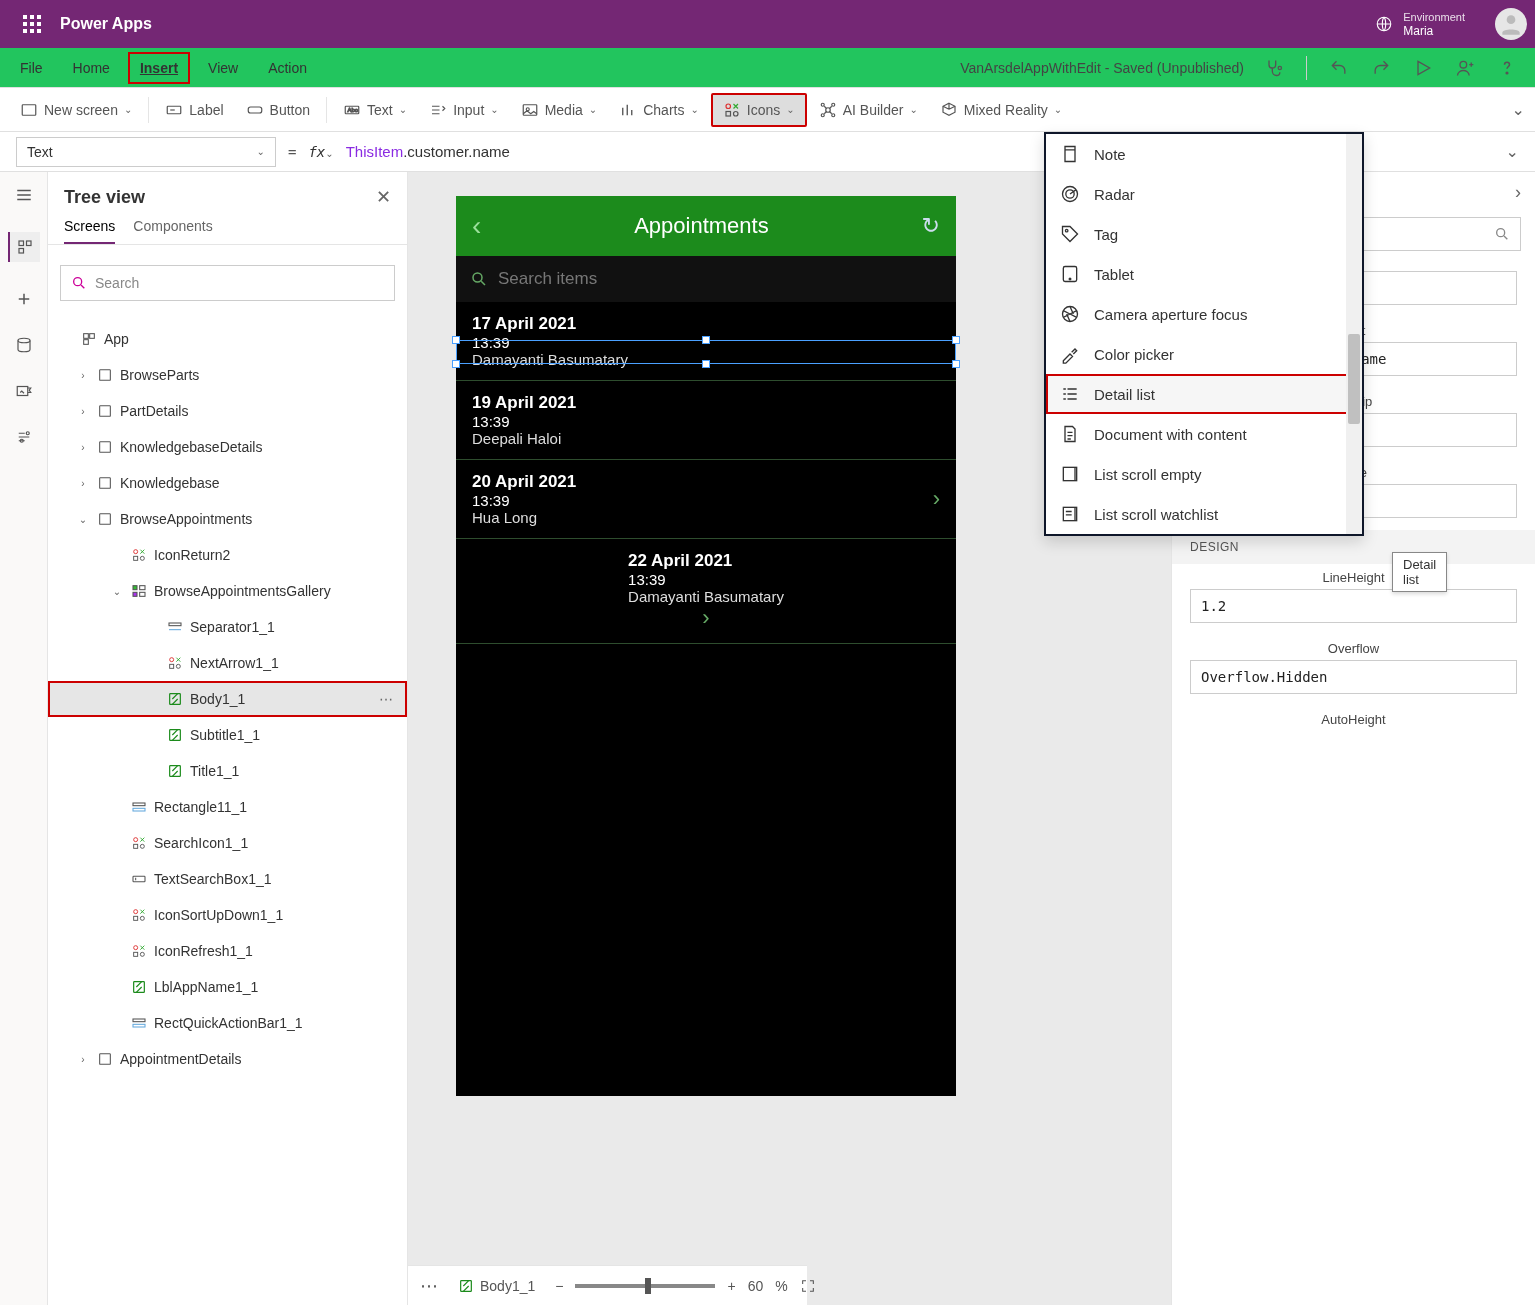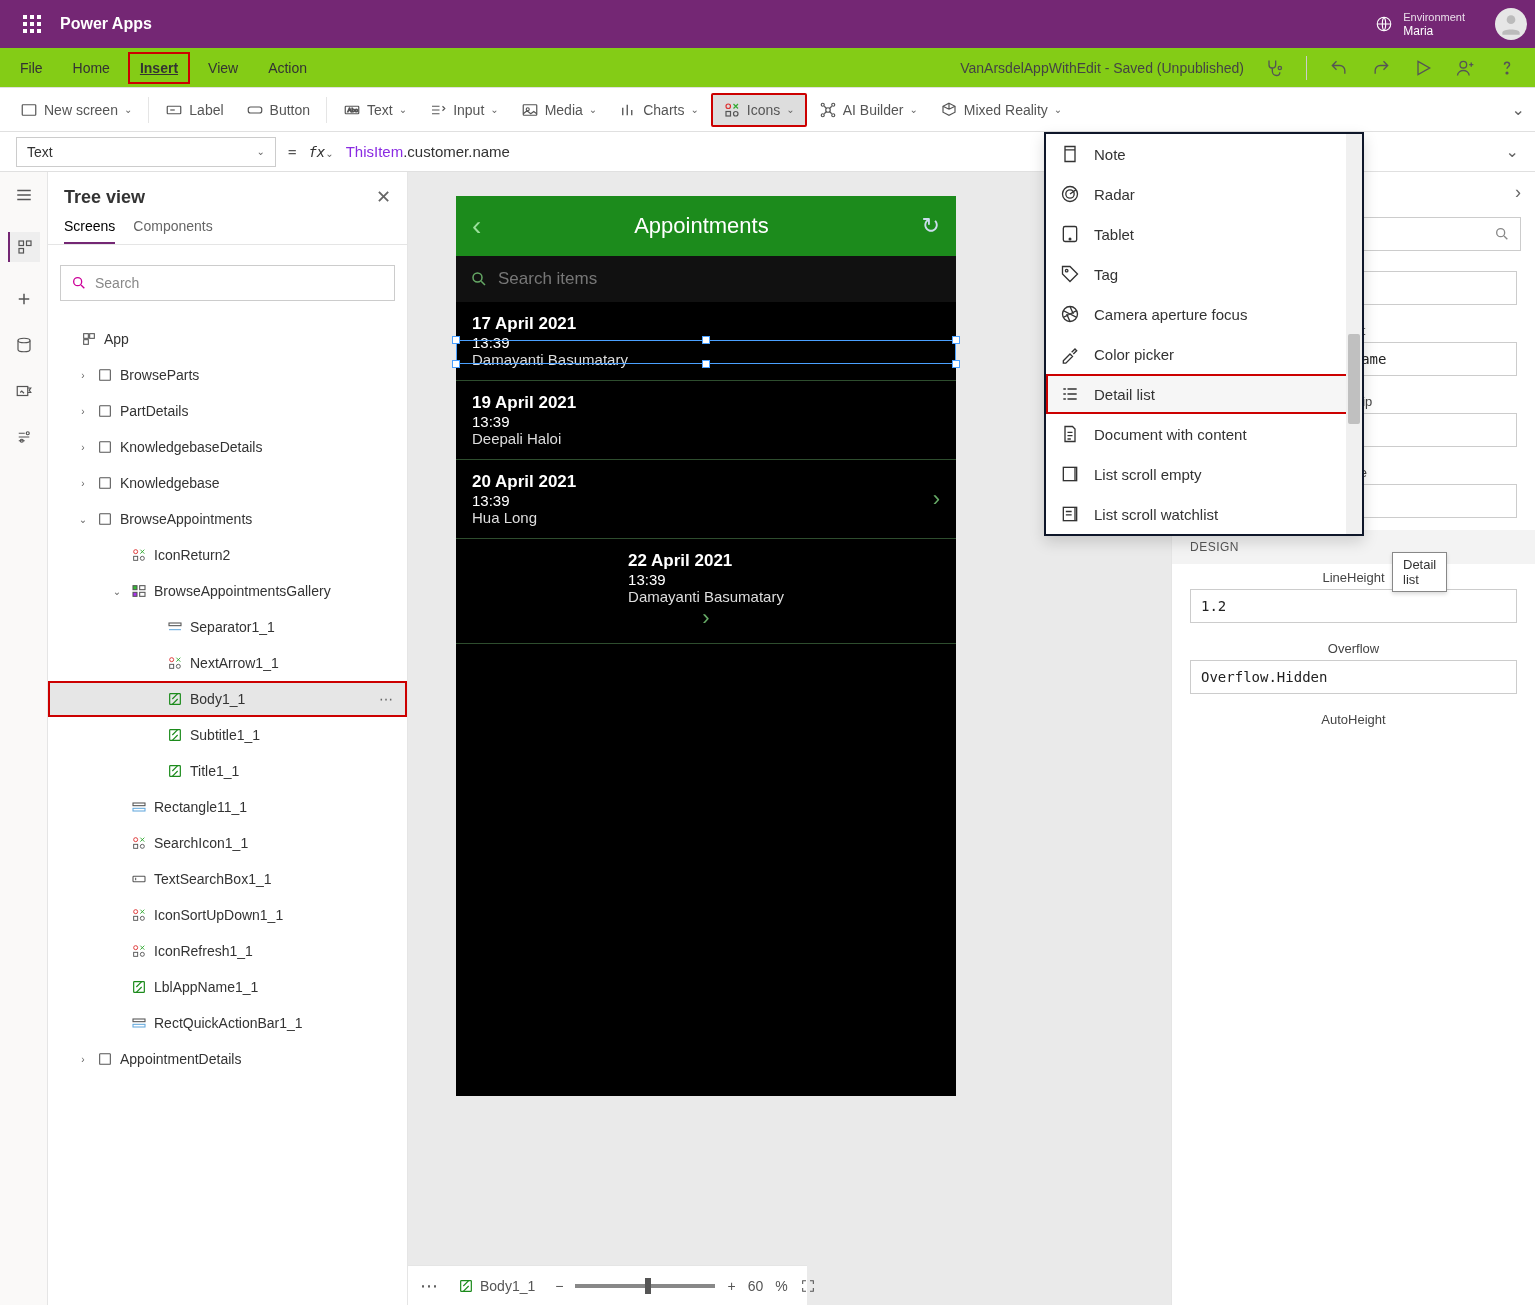--- a/index.html
+++ b/index.html
@@ -8,21 +8,21 @@
   
   .topbar { height:48px; background:#742774; display:flex; align-items:center; color:#fff; padding:0 8px; }
   .waffle { width:48px; display:flex; justify-content:center; }
   .brand { font-size:16px; font-weight:600; padding-left:4px; }
   .topbar-spacer { flex:1; }
   .env { display:flex; align-items:center; gap:10px; margin-right:20px; }
   .env-text { font-size:12px; line-height:14px; }
   .env-text div:first-child { opacity:.85; font-size:11px; }
   .avatar { width:32px; height:32px; border-radius:50%; background:#e6e6e6; display:flex; align-items:center; justify-content:center; color:#888; margin-left:10px; }
   
-  .menubar { height:40px; background:#84cc16; display:flex; align-items:center; padding:0 8px; border-bottom:1px solid #e0e0e0; }
+  .menubar { height:40px; background:#22c55e; display:flex; align-items:center; padding:0 8px; border-bottom:1px solid #e0e0e0; }
   .menubar-left { display:flex; align-items:center; gap:6px; }
   .menu-item { padding:8px 12px; cursor:pointer; }
   .menu-item.boxed { border:2px solid #c00; padding:6px 10px; font-weight:600; text-decoration:underline; }
   .menubar-spacer { flex:1; }
   .menubar-title { color:#444; margin-right:20px; }
   .menubar-icons { display:flex; align-items:center; gap:22px; padding-right:10px; }
   .menubar-icons .sep { width:1px; height:24px; background:#ccc; }
   
   .ribbon { height:44px; background:#fff; display:flex; align-items:center; padding:0 10px; gap:2px; border-bottom:1px solid #e0e0e0; }
   .ribbon-btn { display:flex; align-items:center; gap:6px; padding:6px 10px; border-radius:2px; cursor:pointer; color:#555; }
@@ -627,31 +627,31 @@
           <div class="dd-item">
             <svg width="20" height="20" viewBox="0 0 24 24" fill="none" stroke="#333" stroke-width="1.6">
               <circle cx="12" cy="12" r="9"></circle>
               <circle cx="12" cy="12" r="5"></circle>
               <path d="M12 12l7-5"></path>
             </svg>
             <span>Radar</span>
           </div>
           <div class="dd-item">
             <svg width="20" height="20" viewBox="0 0 24 24" fill="none" stroke="#333" stroke-width="1.6">
+              <path d="M3 12V3h9l9 9-9 9z"></path>
+              <circle cx="8" cy="8" r="1.5"></circle>
+            </svg>
+            <span>Tag</span>
+          </div>
+          <div class="dd-item">
+            <svg width="20" height="20" viewBox="0 0 24 24" fill="none" stroke="#333" stroke-width="1.6">
               <rect x="4" y="3" width="16" height="18" rx="2"></rect>
               <circle cx="12" cy="18" r="1" fill="#333"></circle>
             </svg>
             <span>Tablet</span>
-          </div>
-          <div class="dd-item">
-            <svg width="20" height="20" viewBox="0 0 24 24" fill="none" stroke="#333" stroke-width="1.6">
-              <path d="M3 12V3h9l9 9-9 9z"></path>
-              <circle cx="8" cy="8" r="1.5"></circle>
-            </svg>
-            <span>Tag</span>
           </div>
           <div class="dd-item">
             <svg width="20" height="20" viewBox="0 0 24 24" fill="none" stroke="#333" stroke-width="1.6">
               <circle cx="12" cy="12" r="9"></circle>
               <path d="M12 3l4 9M20 8l-8 4M20 16l-8-4M12 21l-4-9M4 16l8-4M4 8l8 4"></path>
             </svg>
             <span>Camera aperture focus</span>
           </div>
           <div class="dd-item">
             <svg width="20" height="20" viewBox="0 0 24 24" fill="none" stroke="#333" stroke-width="1.6">

